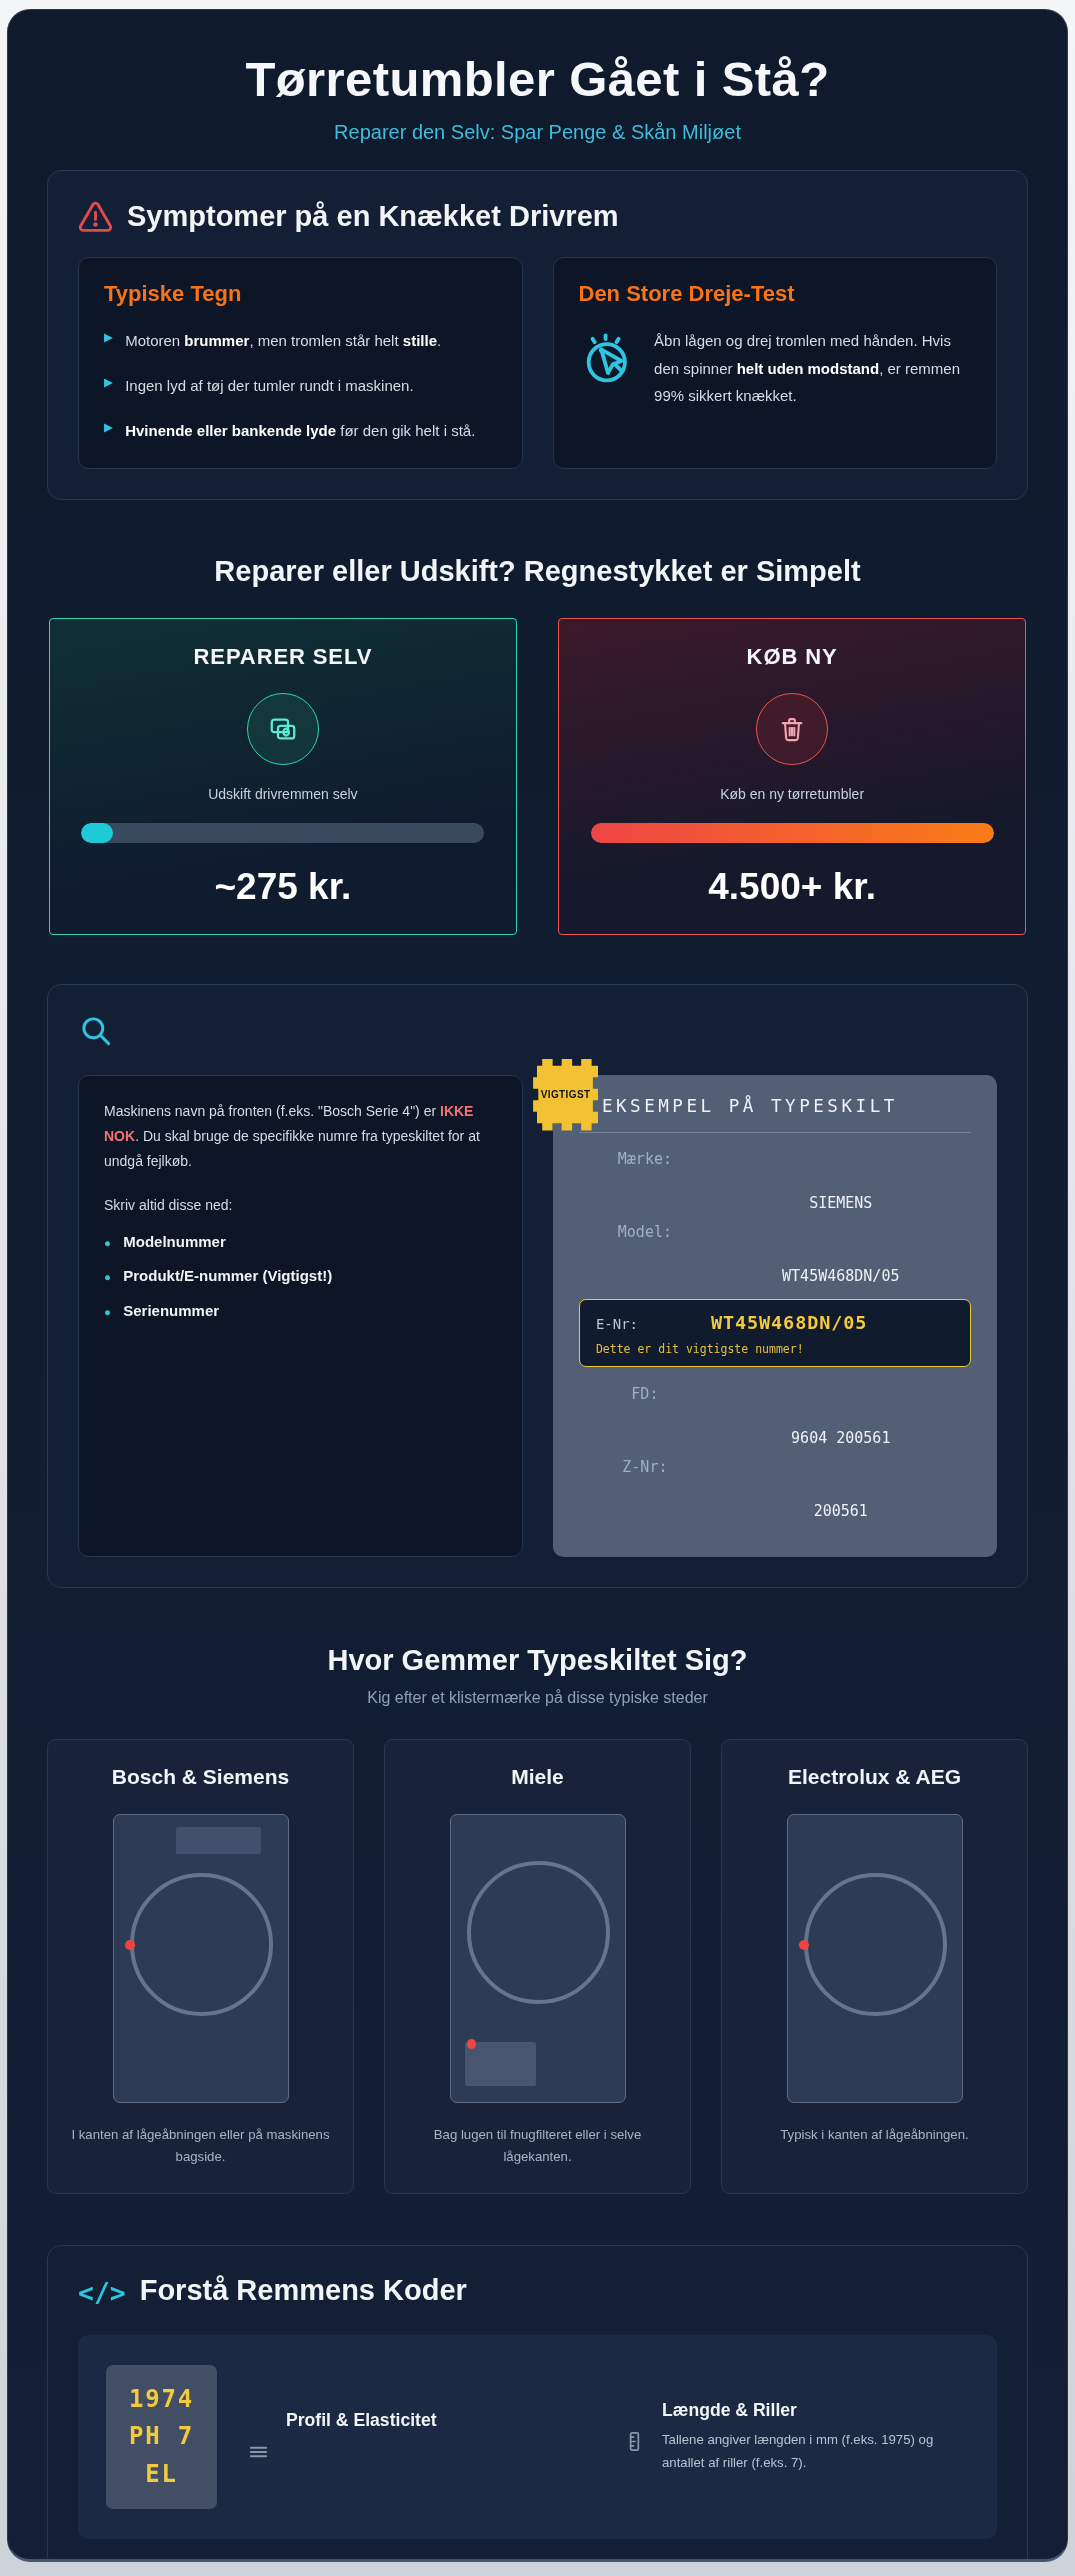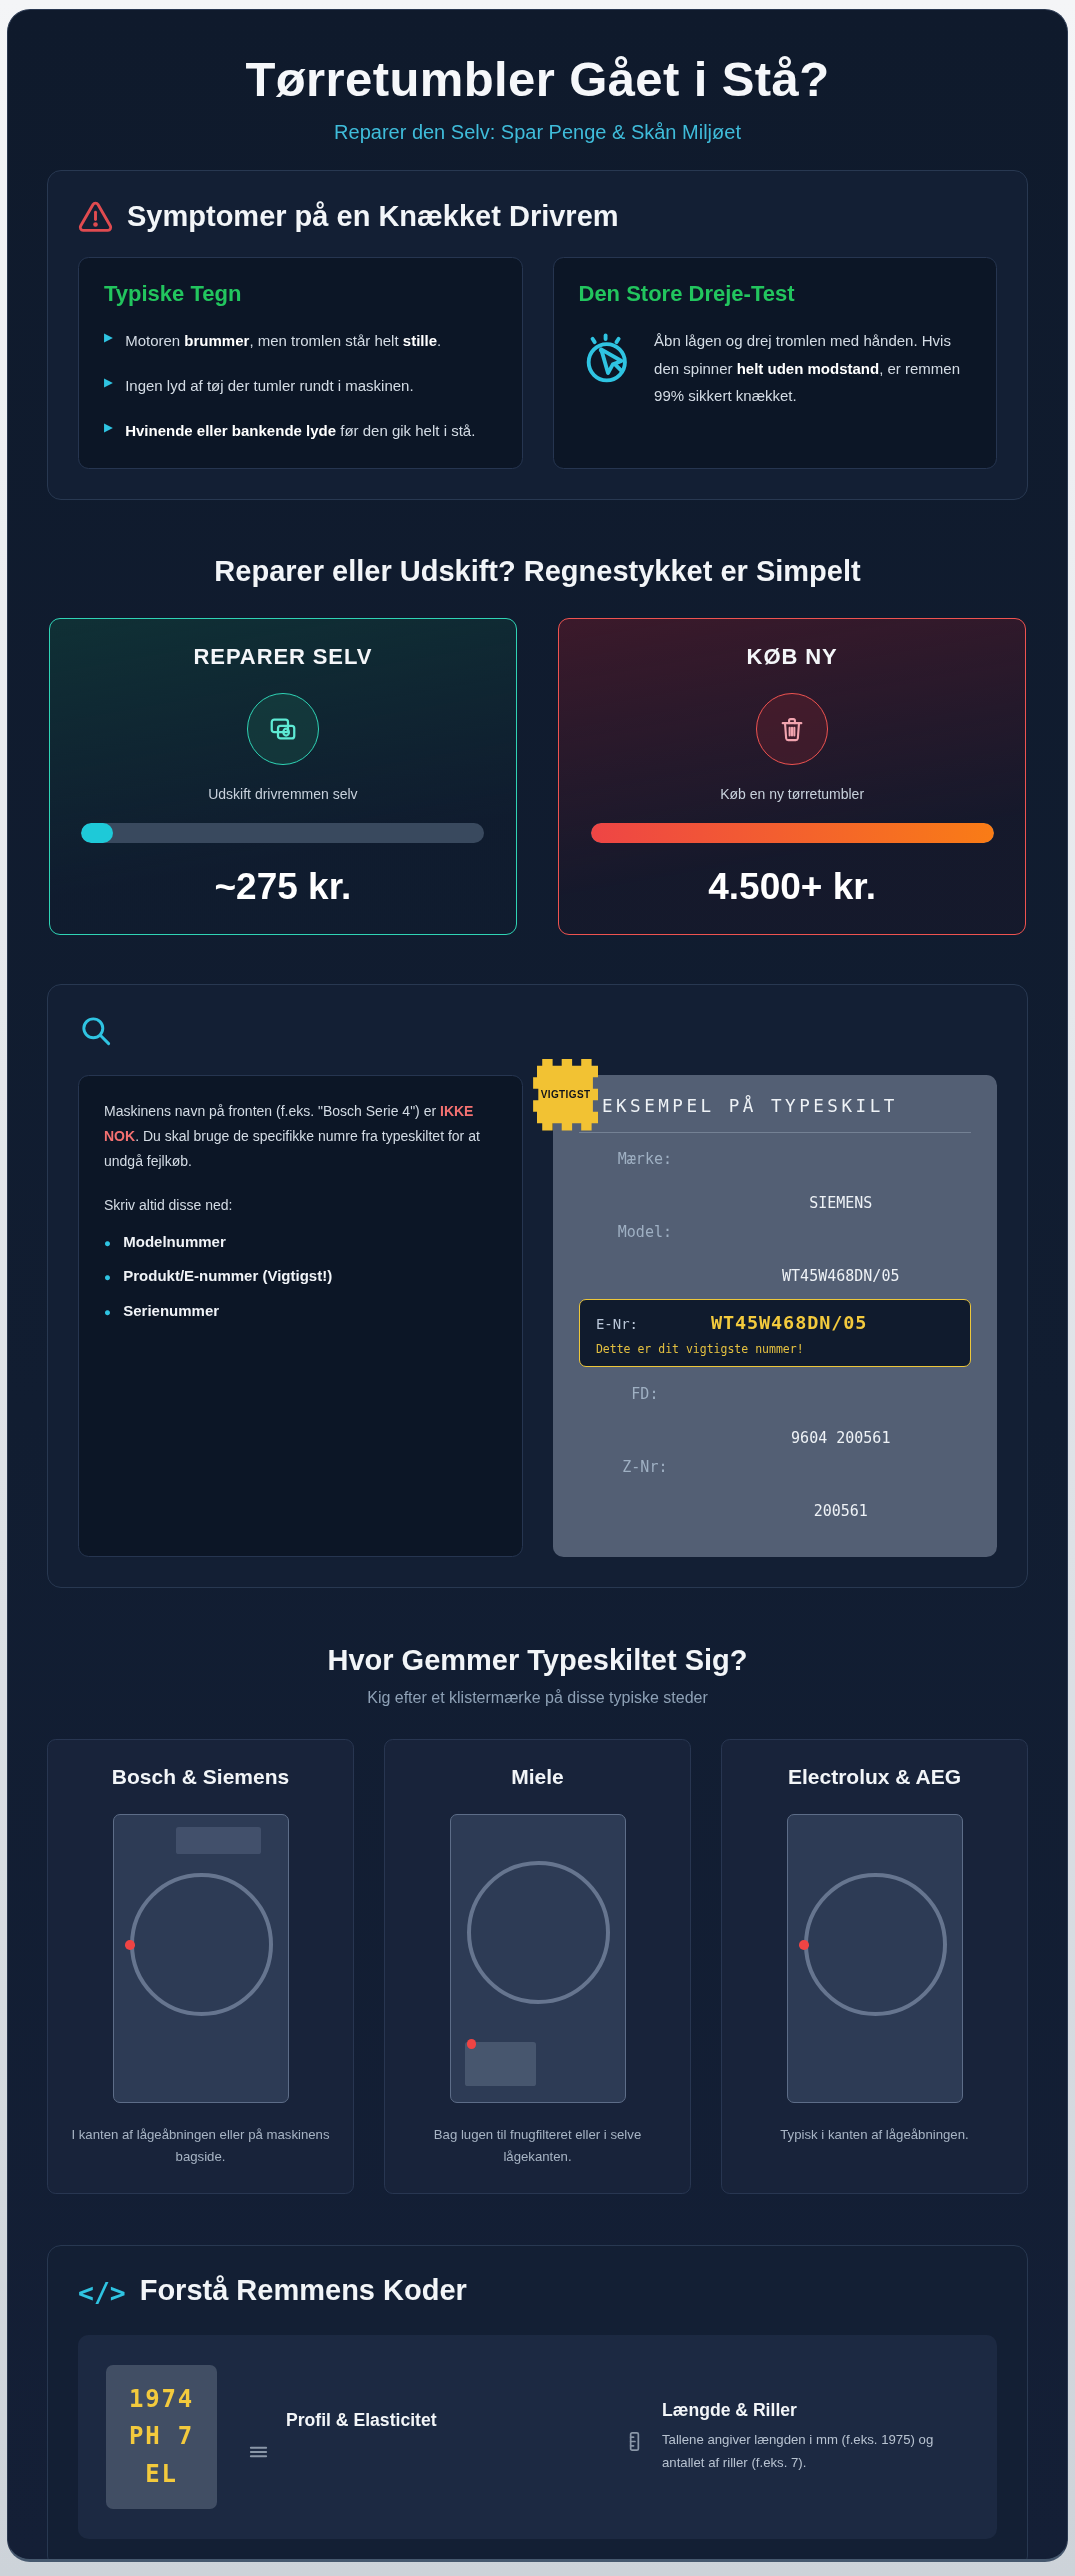--- a/index.html
+++ b/index.html
@@ -24,34 +24,34 @@
     background: #131f34; border: 0.9px solid #283851; border-radius: 14px;
     padding: 26.4px 30px 30px; margin-top: 23px;
   }
   .sec-h2 { display: flex; align-items: flex-start; gap: 14px; color: #f2f5f8; font-size: 29px; font-weight: bold; line-height: 1.25; }
   .sec-h2 svg { flex: 0 0 auto; margin-top: 1.8px; }
   .center-h2 { text-align: center; color: #f2f5f8; font-size: 29px; font-weight: bold; }
   .two-col { display: grid; grid-template-columns: 1fr 1fr; gap: 30px; }
   .inner-box {
     background: #0c1626; border: 0.9px solid #263550; border-radius: 10.6px; padding: 23px 25px;
   }
-  .inner-box h3 { color: #22c55e; font-size: 22px; font-weight: bold; margin-bottom: 19.4px; }
+  .inner-box h3 { color: #f97316; font-size: 22px; font-weight: bold; margin-bottom: 19.4px; }
   
   .sym-grid { margin-top: 23px; }
   .sign-row { display: flex; gap: 12.3px; margin-bottom: 17.6px; }
   .sign-row:last-child { margin-bottom: 0; }
   .tri { color: #2fc4e2; font-size: 11.5px; line-height: 1.9; flex: 0 0 auto; }
   .sign-row p, .test-text { color: #d4dce5; font-size: 15px; line-height: 1.85; }
   .sign-row strong, .test-text strong { color: #ffffff; }
   .test-row { display: flex; gap: 17.6px; align-items: flex-start; }
   .test-row svg { flex: 0 0 auto; margin-top: 5.3px; }
   
   .cost-h { margin-top: 55px; }
   .cost-grid { display: grid; grid-template-columns: 1fr 1fr; gap: 41px; margin: 30px 1.8px 0; }
-  .cost-card { border-radius: 11px; padding: 25px 26.4px 26.4px; text-align: center; }
+  .cost-card { border-radius: 4px; padding: 25px 26.4px 26.4px; text-align: center; }
   .cost-card.repair { border: 1.8px solid #2fd4b5; background: linear-gradient(170deg, rgba(15,62,58,.60) 0%, rgba(13,27,45,.25) 70%); }
   .cost-card.buy    { border: 1.8px solid #ef5350; background: linear-gradient(170deg, rgba(88,24,40,.60) 0%, rgba(32,17,34,.30) 70%); }
   .cost-card h3 { color: #f4f6f9; font-size: 22px; font-weight: bold; letter-spacing: 0.9px; }
   .icon-circle { width: 72px; height: 72px; border-radius: 50%; margin: 23px auto 21px; display: flex; align-items: center; justify-content: center; }
   .icon-circle.teal { border: 0.9px solid #2fd4b5; background: rgba(24,78,72,.45); }
   .icon-circle.red  { border: 0.9px solid #ef5350; background: rgba(96,30,44,.45); }
   .cost-desc { color: #c8d1dc; font-size: 14px; }
   .bar { height: 19.4px; border-radius: 10.6px; background: #39495e; margin: 21px 5.3px 23px; overflow: hidden; }
   .bar-fill { height: 100%; border-radius: 10.6px; }
   .bar-fill.repair { width: 32px; background: #1ec9d8; }

